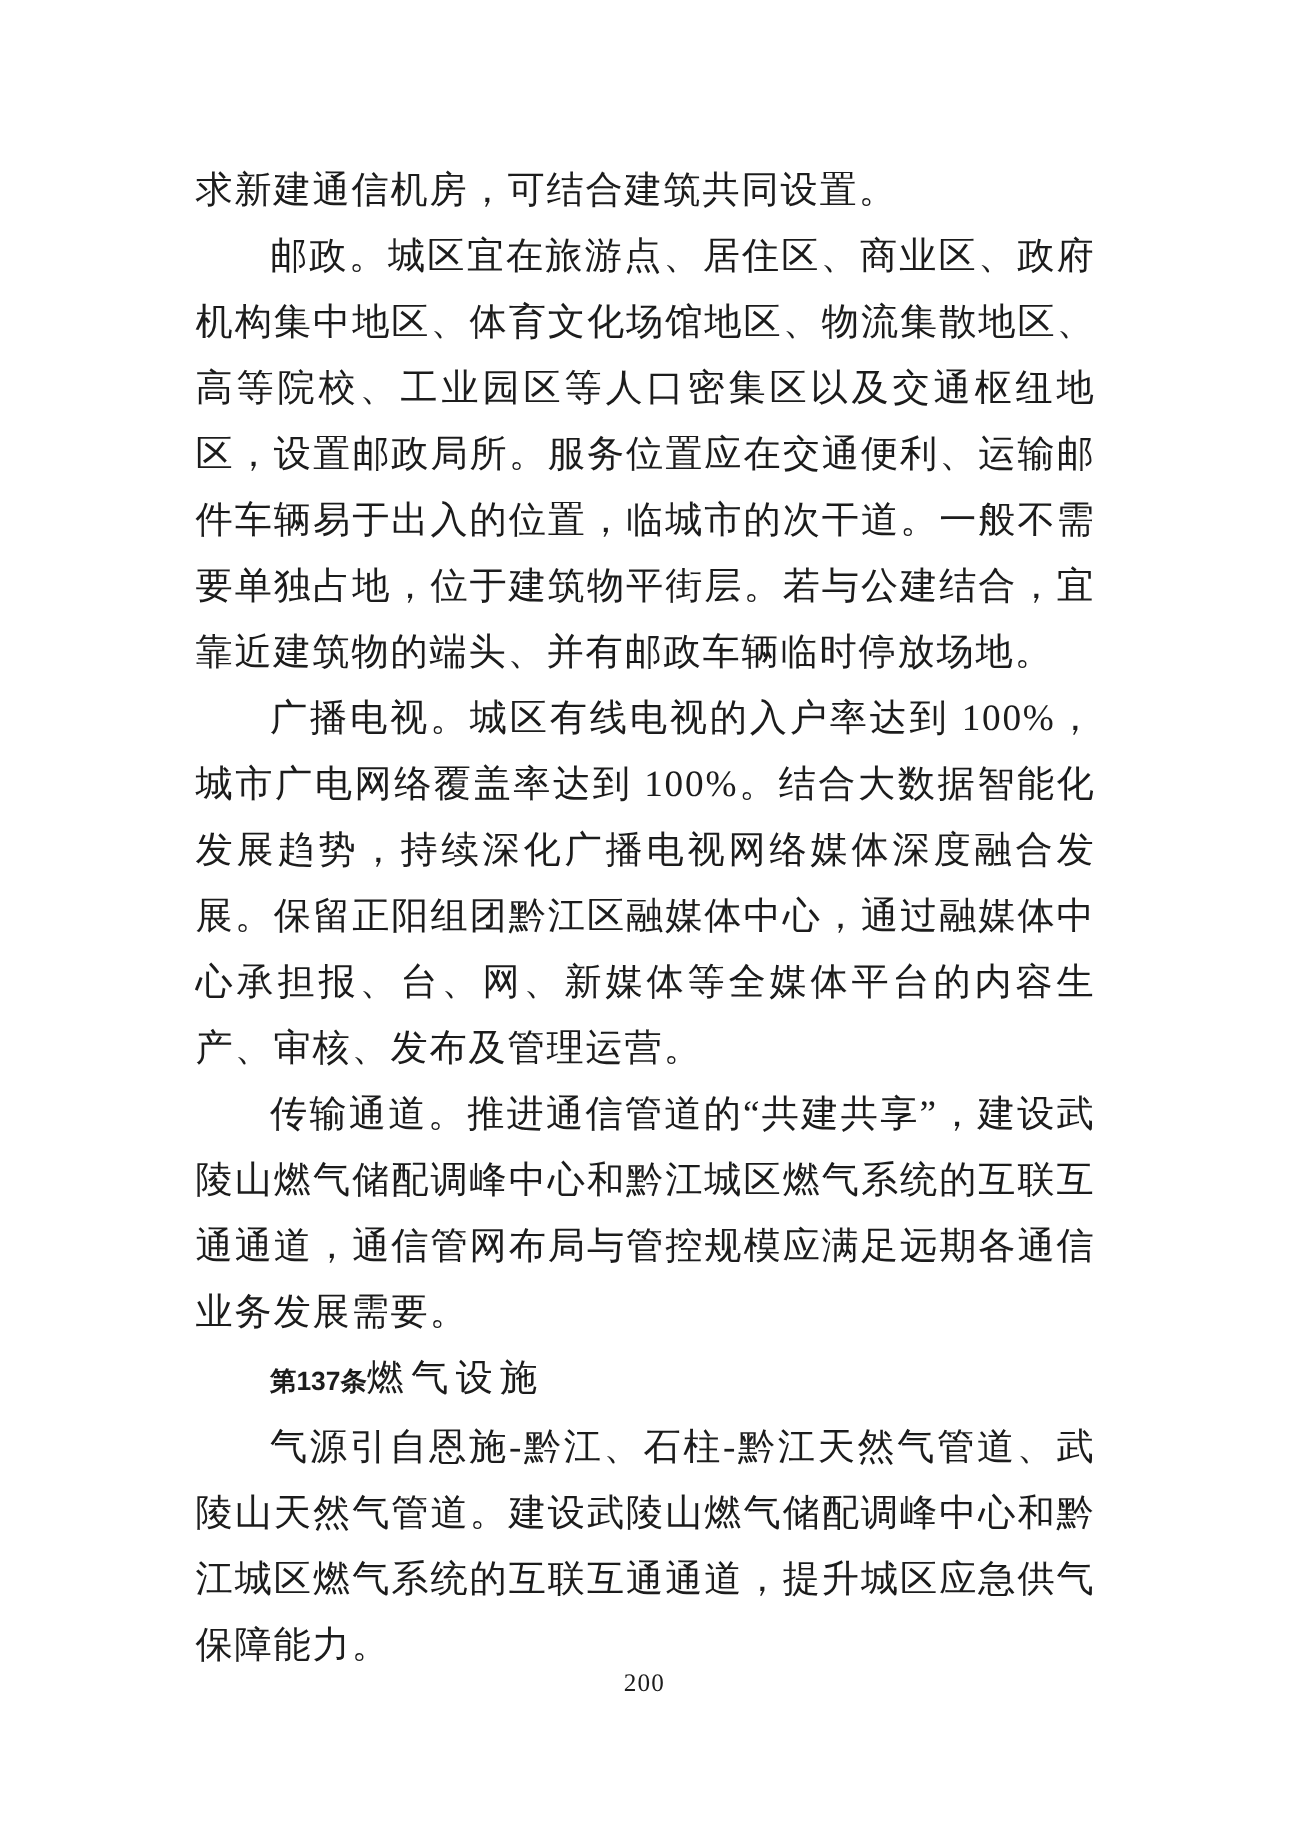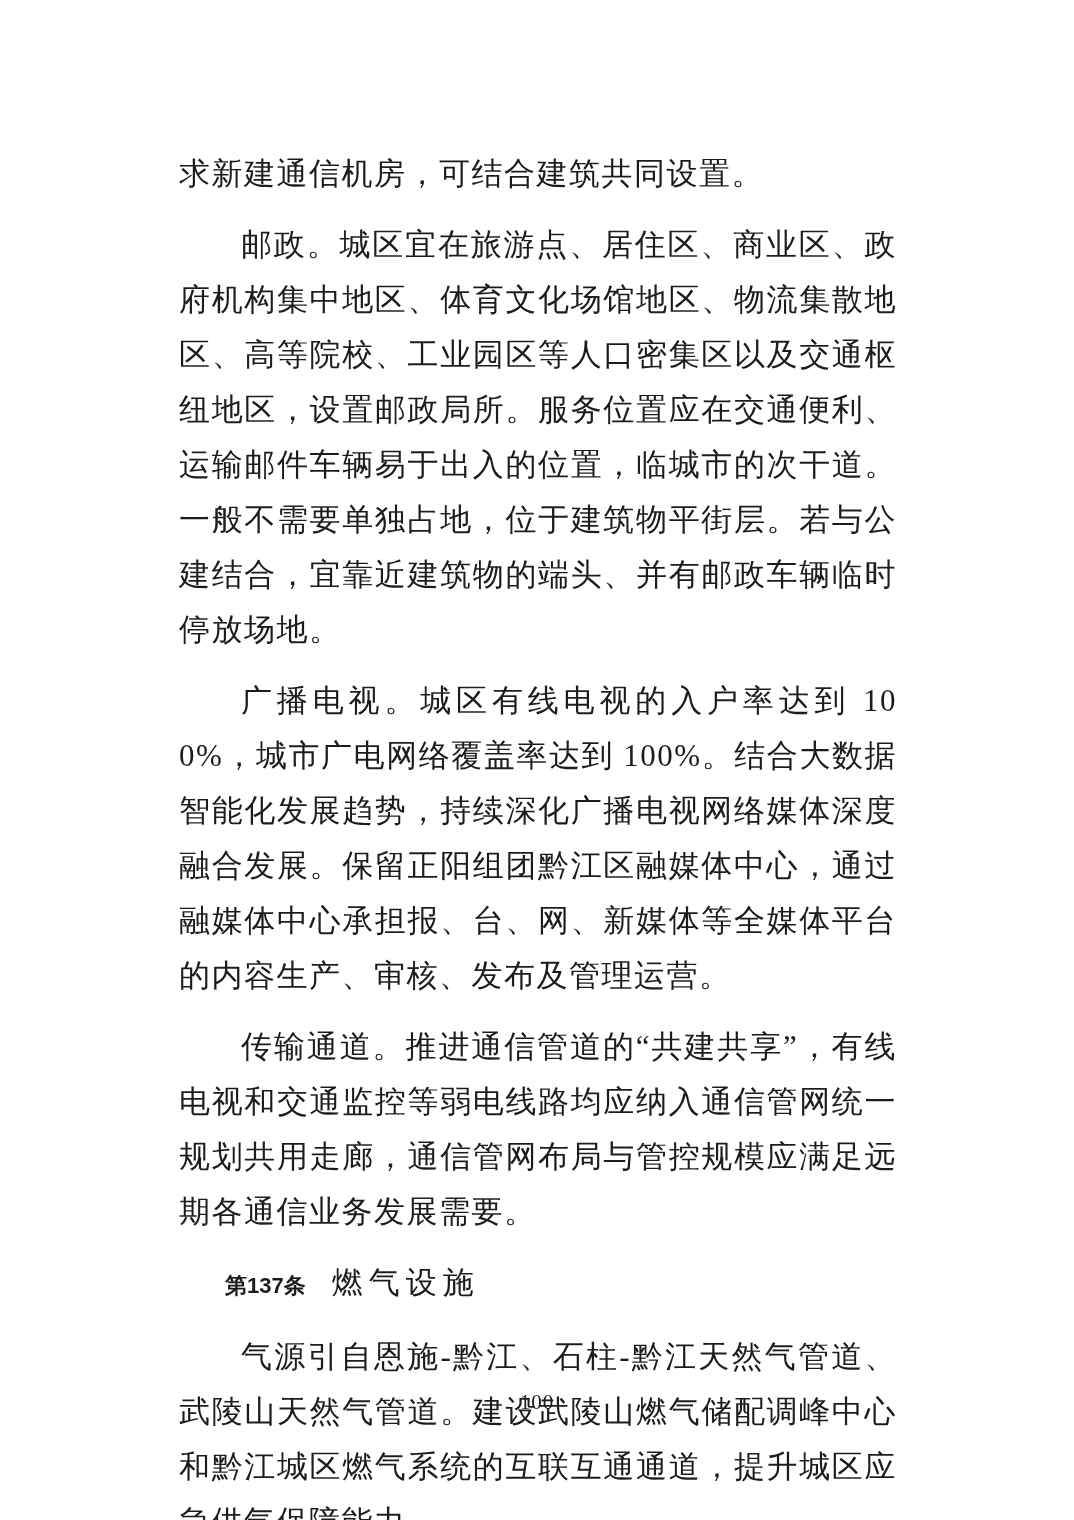--- a/index.html
+++ b/index.html
@@ -16,21 +16,21 @@
     font-family: "Liberation Serif", "DejaVu Serif", serif;
     color: #1c1c1c;
   }
   .text-block {
     position: absolute;
     top: 130px;
     left: 163px;
     width: 750px;
   }
   .para {
-    margin: 16px;
+    margin: 0;
     font-size: 31px;
     line-height: 55px;
     letter-spacing: 1.5px;
     text-align: justify;
     text-justify: inter-ideograph;
     text-indent: 2em;
     word-break: break-all;
   }
   .para.no-indent {
     text-indent: 0;
@@ -43,41 +43,40 @@
     text-indent: 2em;
     white-space: nowrap;
   }
   .article-number {
     font-family: "Liberation Sans", "DejaVu Sans", sans-serif;
     font-weight: bold;
     font-size: 22px;
     letter-spacing: 0;
   }
   .article-title {
-    margin-left: 26px;
     letter-spacing: 6px;
   }
   .page-footer {
     position: absolute;
     left: 0;
     right: 0;
     top: 1390px;
     text-align: center;
     font-size: 21px;
     letter-spacing: 1px;
   }
 </style>
 </head>
 <body>
 
 <div class="page">
   <div class="text-block">
     <p class="para no-indent">求新建通信机房，可结合建筑共同设置。</p>
     <p class="para">邮政。城区宜在旅游点、居住区、商业区、政府机构集中地区、体育文化场馆地区、物流集散地区、高等院校、工业园区等人口密集区以及交通枢纽地区，设置邮政局所。服务位置应在交通便利、运输邮件车辆易于出入的位置，临城市的次干道。一般不需要单独占地，位于建筑物平街层。若与公建结合，宜靠近建筑物的端头、并有邮政车辆临时停放场地。</p>
     <p class="para">广播电视。城区有线电视的入户率达到 100%，城市广电网络覆盖率达到 100%。结合大数据智能化发展趋势，持续深化广播电视网络媒体深度融合发展。保留正阳组团黔江区融媒体中心，通过融媒体中心承担报、台、网、新媒体等全媒体平台的内容生产、审核、发布及管理运营。</p>
-    <p class="para">传输通道。推进通信管道的“共建共享”，有线电视和交通监控等弱电线路均应纳入通信管网统一规划共用走廊，通信管网布局与管控规模应满足远期各通信业务发展需要。</p>
+    <p class="para">传输通道。推进通信管道的“共建共享”，建设武陵山燃气储配调峰中心和黔江城区燃气系统的互联互通通道，通信管网布局与管控规模应满足远期各通信业务发展需要。</p>
     <h2 class="article-heading">
       <span class="article-number">第137条</span><span class="article-title">燃气设施</span>
     </h2>
     <p class="para">气源引自恩施-黔江、石柱-黔江天然气管道、武陵山天然气管道。建设武陵山燃气储配调峰中心和黔江城区燃气系统的互联互通通道，提升城区应急供气保障能力。</p>
   </div>
-  <div class="page-footer">100</div>
+  <div class="page-footer">200</div>
 </div>
 
 </body></html>

